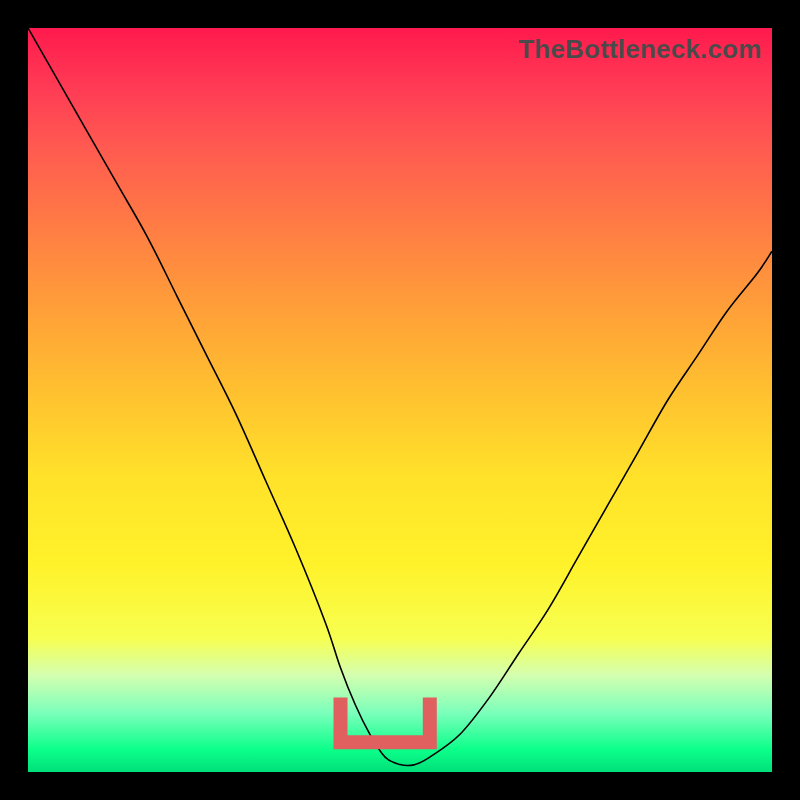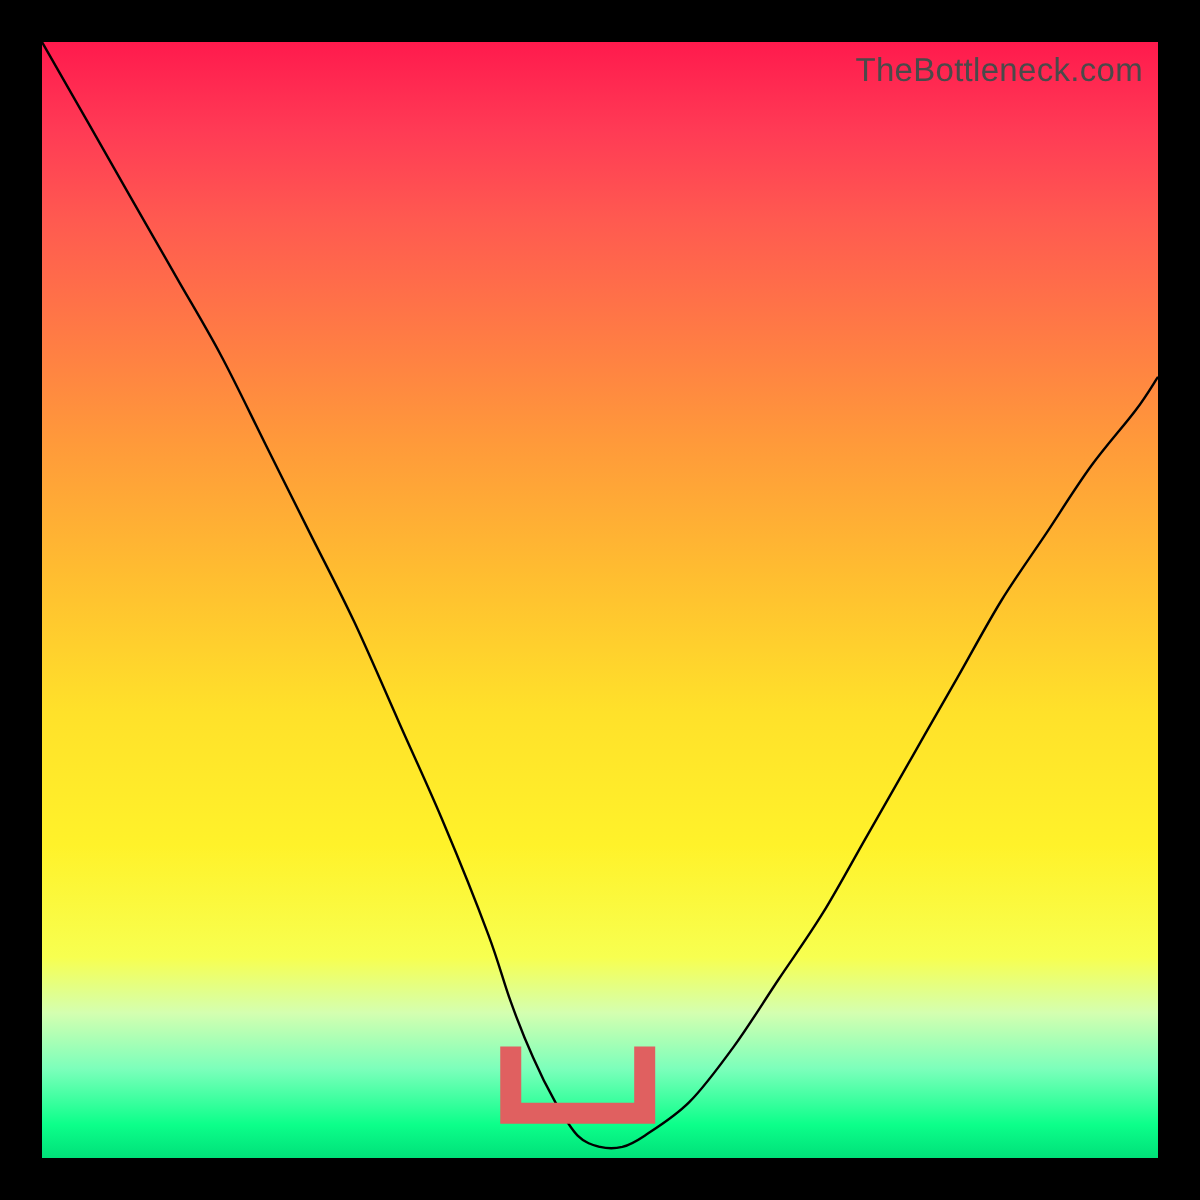--- a/index.html
+++ b/index.html
@@ -38,22 +38,22 @@
       #7cffbb 92%,
       #0cff8a 97%,
       #00e079 100%
     );
   }
   .watermark {
     position: absolute;
     top: 6px;
     right: 10px;
     color: #4a4a4a;
-    font-size: 22px;
-    font-weight: 400;
+    font-size: 26px;
+    font-weight: 700;
     letter-spacing: 0.2px;
     pointer-events: none;
   }
   svg {
     position: absolute;
     left: 0;
     top: 0;
     width: 744px;
     height: 744px;
   }

